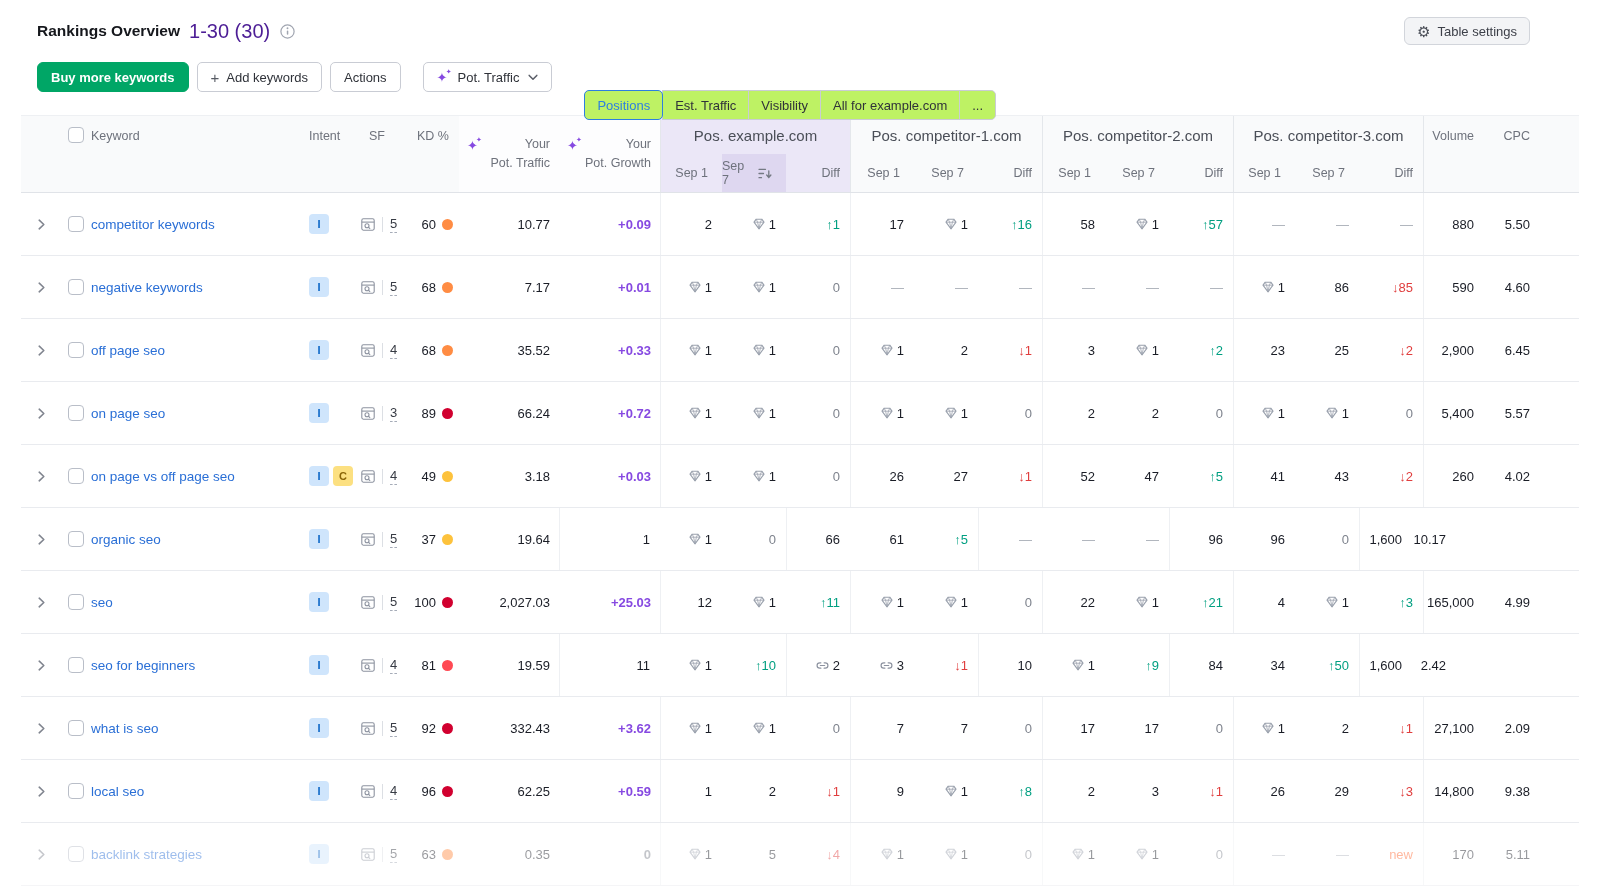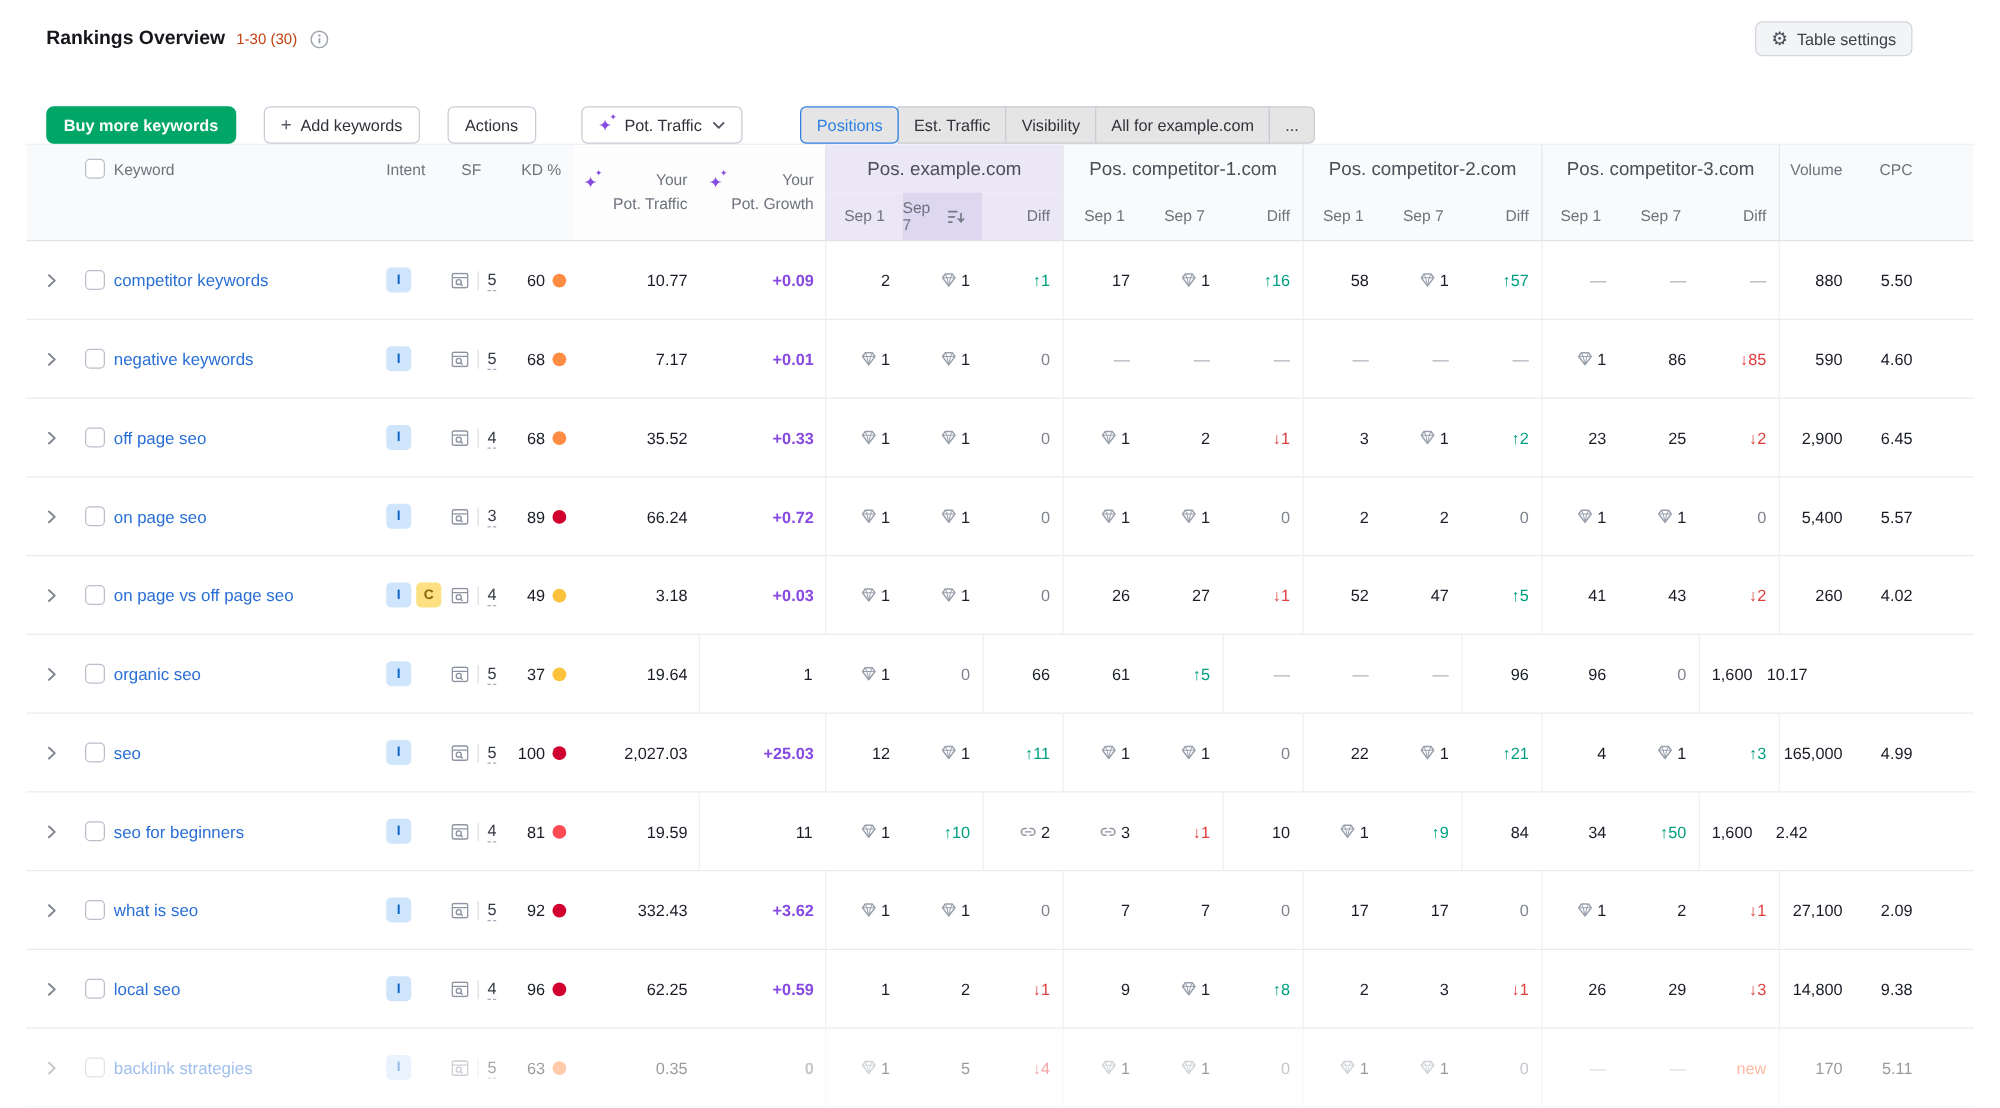--- a/index.html
+++ b/index.html
@@ -12,40 +12,40 @@
     --cols: 40px 30px 210px 48px 52px 58px 100px 101px 62px 64px 64px 64px 64px 64px 63px 64px 64px 62px 64px 64px 72px 84px;
     --lav: #ebe7f7; --lav-d: #ded7f0;
     --c-link:#2a6fd6; --c-up:#009f81; --c-down:#e03e3e; --c-new:#ff642d;
     --c-growth:#8649e1; --c-primary:#00a666; --c-tab:#2d7fe0;
   }
   .page { padding: 0 21px; }
 
   
   .page-header { height: 62px; display: flex; align-items: center; padding-left: 16px; padding-right: 49px; }
   .title { font-size: 15.5px; font-weight: 700; color: #15171c; }
-  .range { margin-left: 9px; font-size: 12px; color: #c2410c; }
+  .range { margin-left: 9px; font-size: 20px; color: #4c1d95; }
   .info-icon { margin-left: 10px; display: inline-flex; cursor: pointer; }
   .settings-btn { margin-left: auto; height: 28px; padding: 0 12px; background: #f3f4f6; border: 1px solid #d2d5db;
     border-radius: 6px; font-size: 13px; color: #3d4049; display: inline-flex; align-items: center; gap: 7px; cursor: pointer;
     font-family: inherit; }
   .gear { font-size: 15px; color: #4a4e57; line-height: 1; }
 
   
-  .toolbar { height: 53px; display: flex; align-items: flex-end; padding-left: 16px; gap: 22px; }
+  .toolbar { height: 53px; display: flex; align-items: flex-start; padding-left: 16px; gap: 8px; }
   .btn { height: 30px; border: 1px solid #c9ccd4; background: #fff; border-radius: 5px; padding: 0 13px;
     font-size: 13px; color: #2f3239; display: inline-flex; align-items: center; gap: 7px; cursor: pointer; font-family: inherit; }
   .btn-primary { background: var(--c-primary); border-color: var(--c-primary); color: #fff; font-weight: 700; border-radius: 6px; }
   .plus { font-size: 15px; color: #565a63; line-height: 1; }
   .dropdown { margin-left: 14px; }
   .sparkle { color: var(--c-growth); font-size: 13px; line-height: 1; position: relative; margin-right: 3px; }
   .sparkle::after { content: "✦"; font-size: 7px; position: absolute; top: -3px; right: -4px; }
   .caret { display: inline-flex; margin-left: 2px; }
   .tab-group { margin-left: 24px; display: flex; }
-  .tab { height: 30px; padding: 0 12px; border: 1px solid #c9ccd4; background: #e5e5e5; font-size: 13px; color: #2f3239;
-    margin-left: -1px; cursor: pointer; position: relative; font-family: inherit; }
+  .tab { height: 30px; padding: 0 12px; border: 1px solid #c9ccd4; background: #bef264; font-size: 13px; color: #2f3239;
+    margin-left: -1px; cursor: pointer; position: relative; font-family: inherit; margin-top: 28px; }
   .tab:first-child { margin-left: 0; border-radius: 5px 0 0 5px; }
   .tab:last-child { border-radius: 0 5px 5px 0; }
   .tab.active { border-color: var(--c-tab); color: var(--c-tab); z-index: 2; border-radius: 5px; }
 
   
   .thead { display: grid; grid-template-columns: var(--cols); grid-template-rows: 38px 38px;
     background: #f9fafb; border-top: 1px solid #eef0f3; border-bottom: 1px solid #e0e3e8; }
   .th { font-size: 12.5px; color: #6e727c; display: flex; align-items: flex-start; padding-top: 13px; }
   .rowspan { grid-row: 1 / 3; }
   .th-expand { grid-column: 1; }

